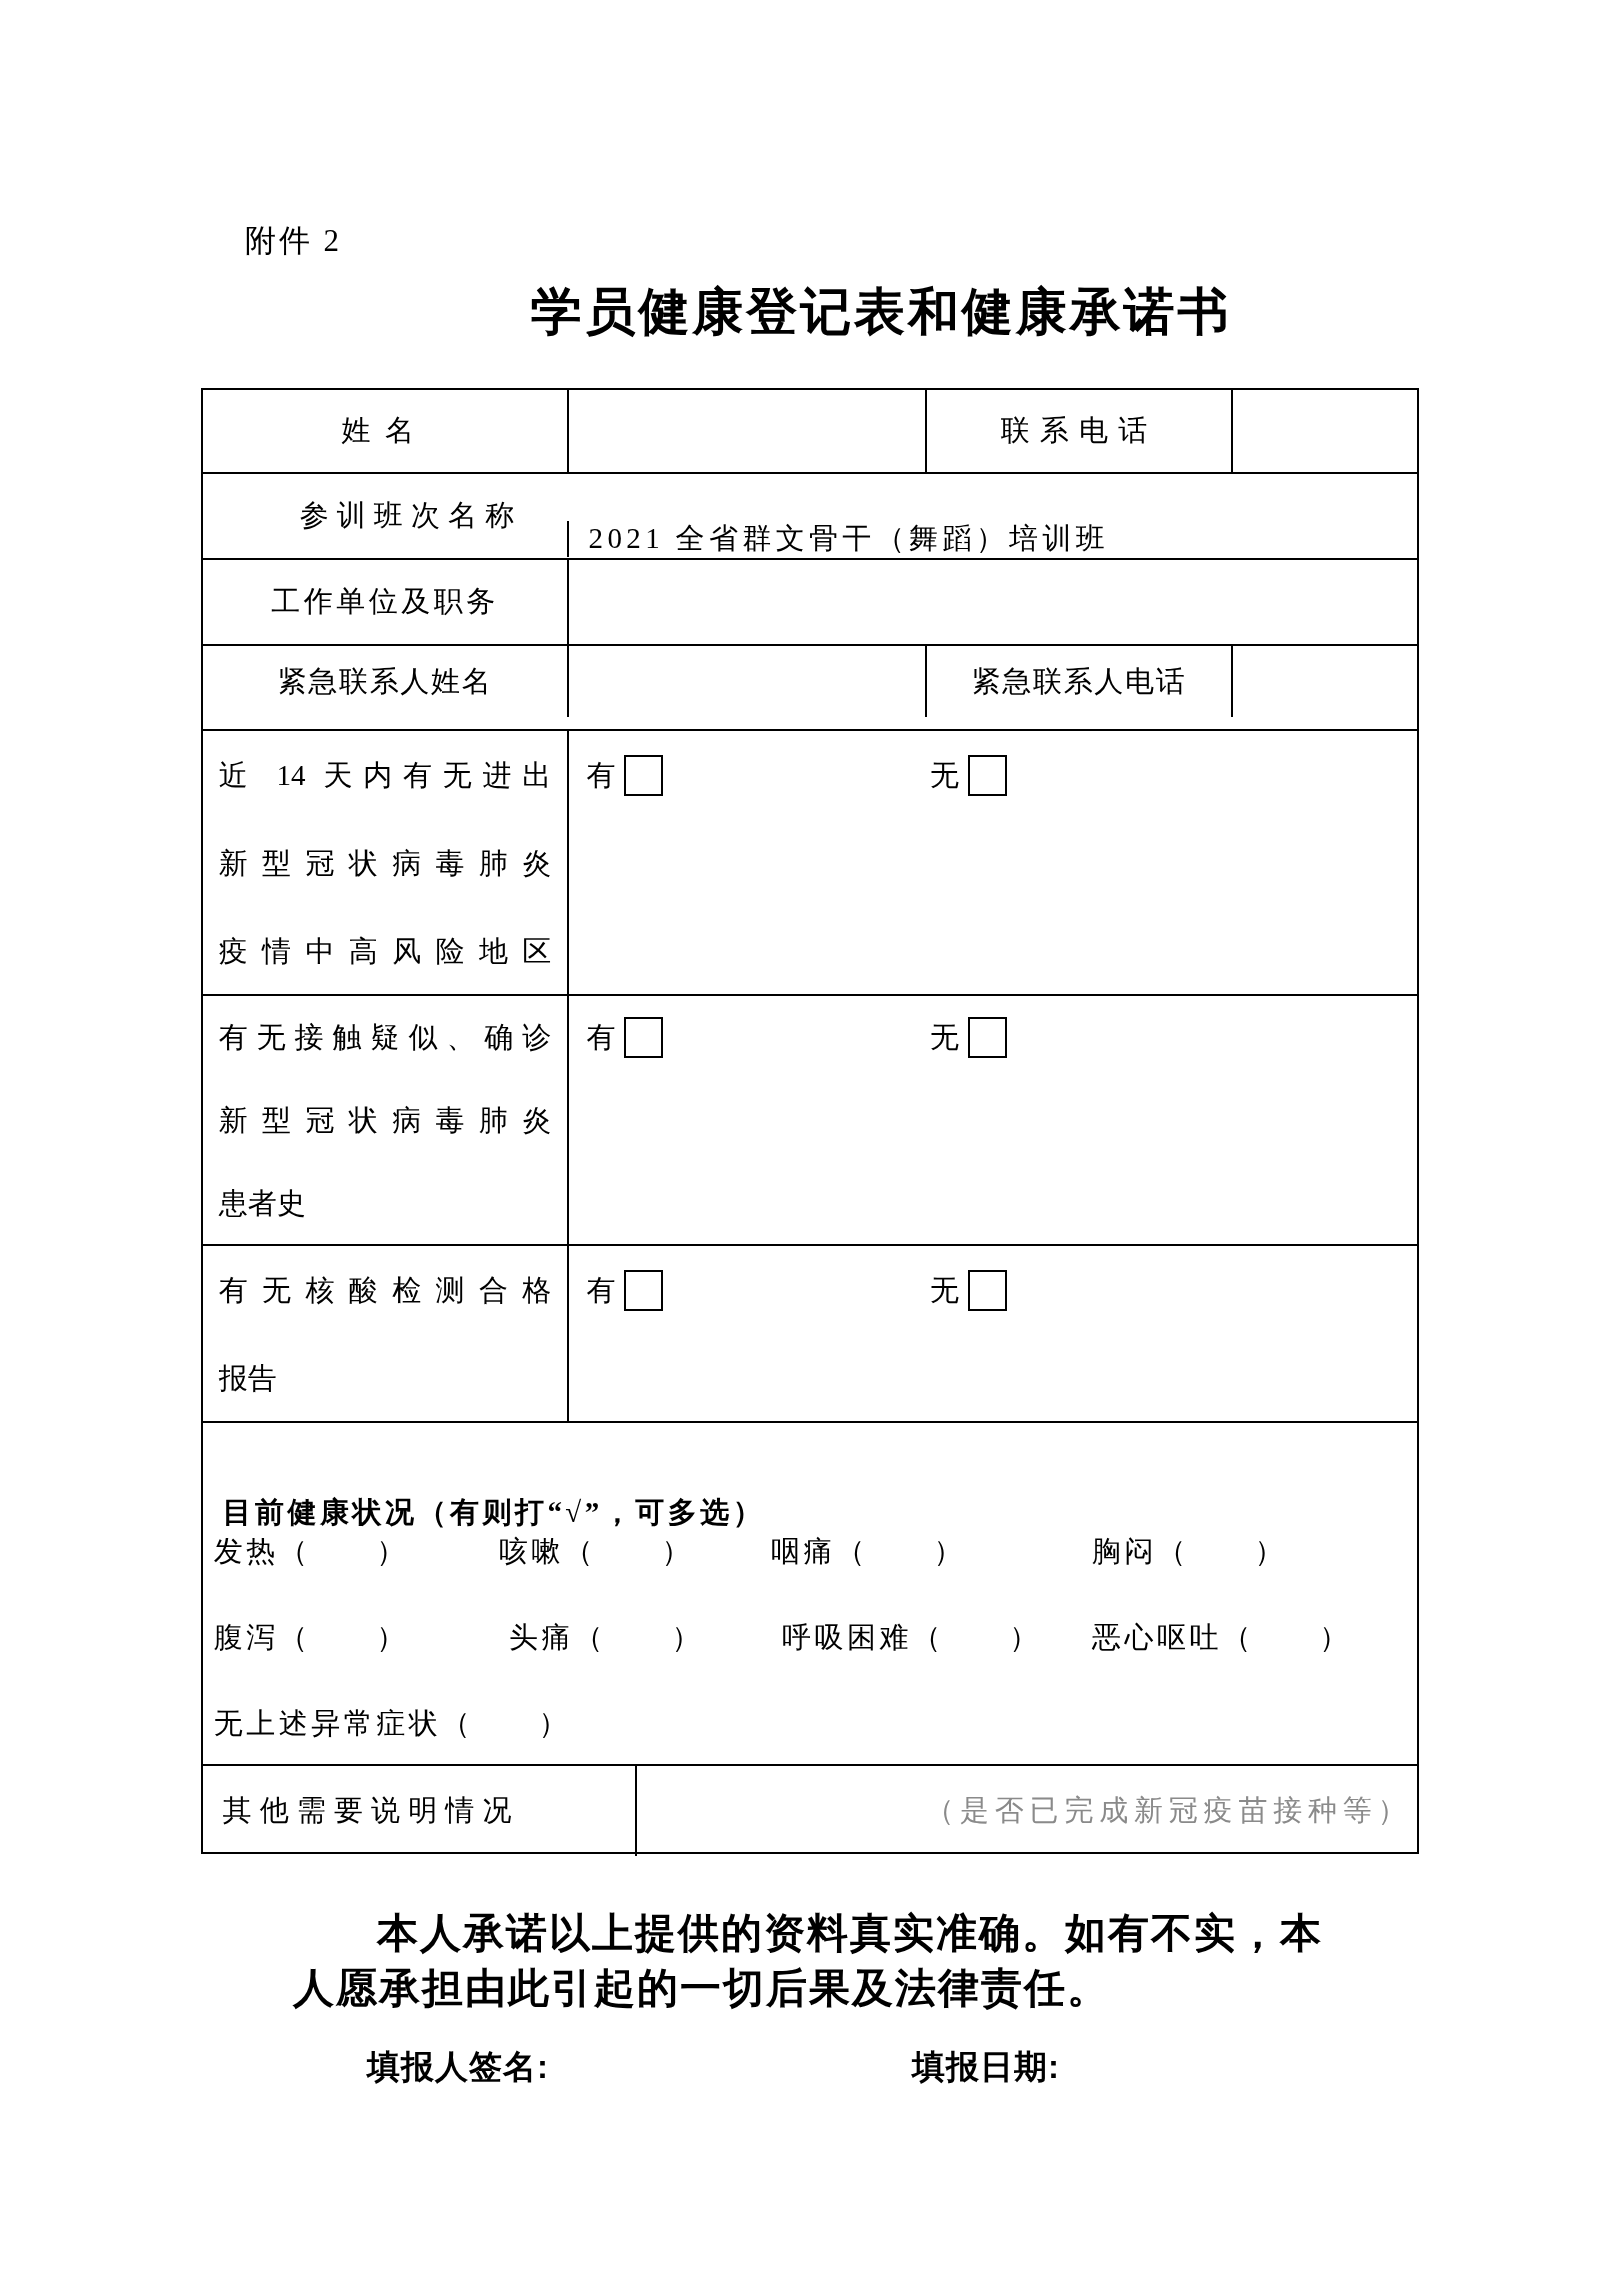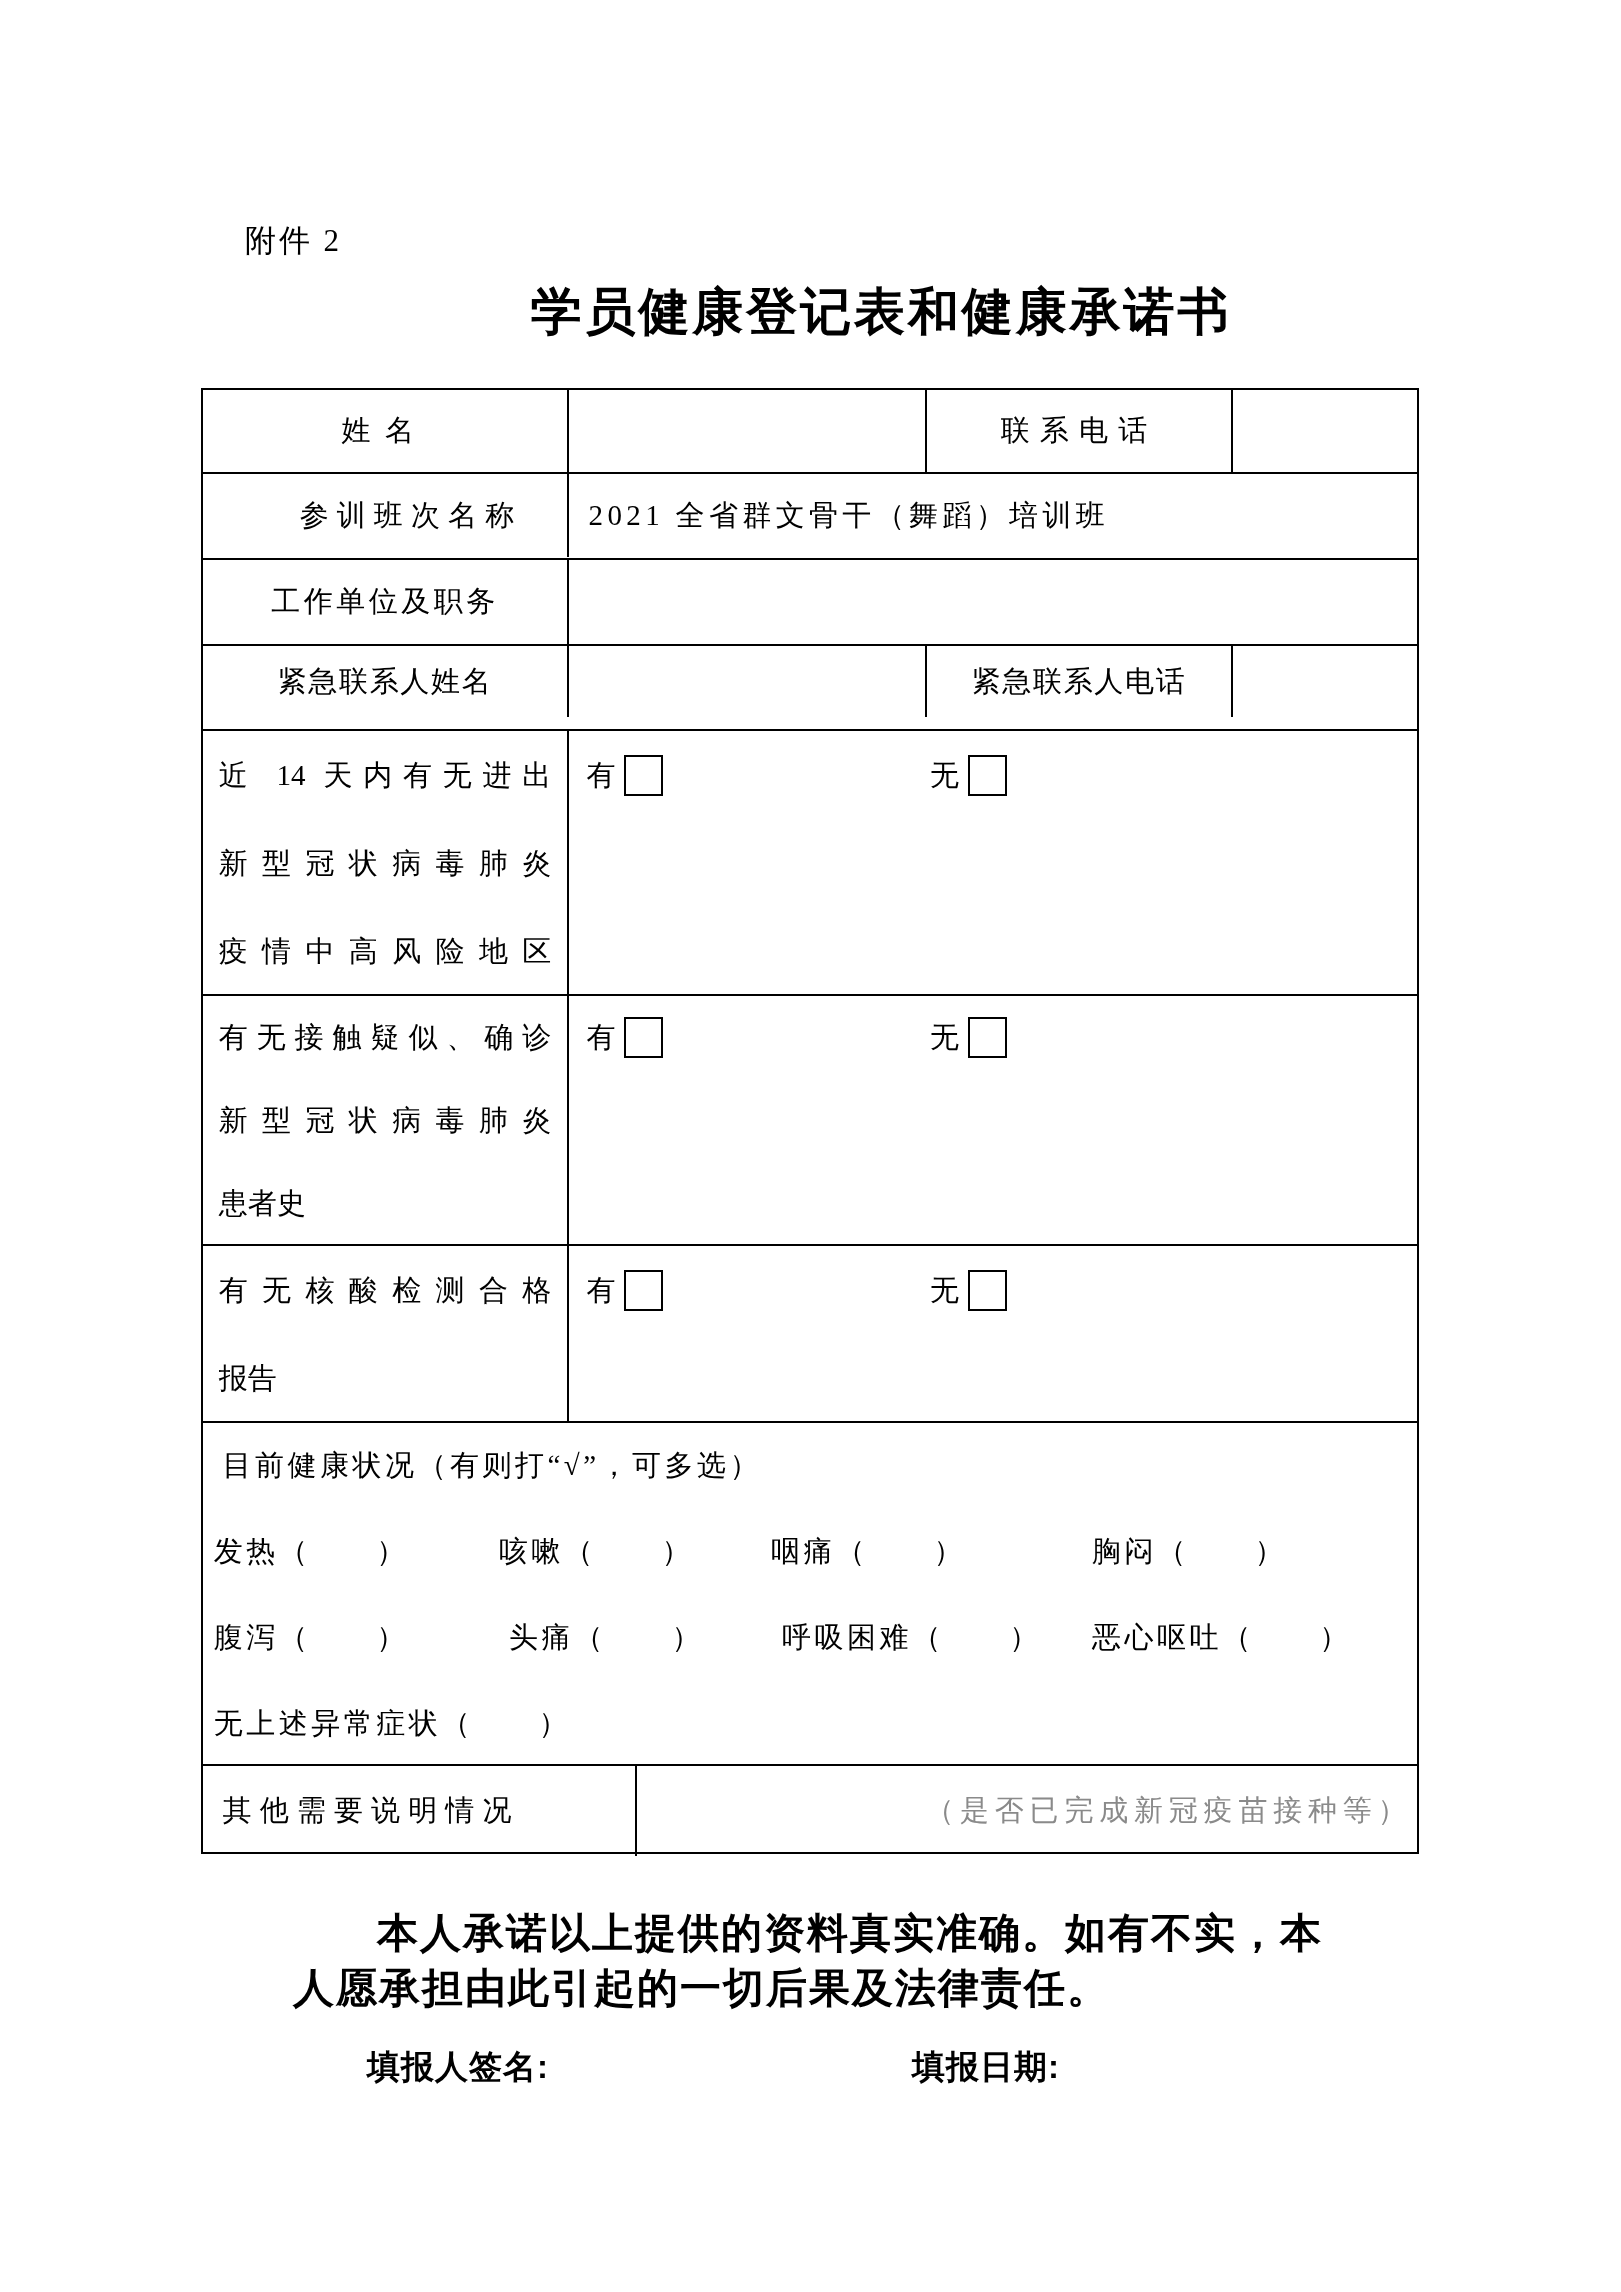--- a/index.html
+++ b/index.html
@@ -31,21 +31,21 @@
   .row.first { border-top:none; }
   .cell { position:absolute; top:0; bottom:0; overflow:hidden; font-size:29px; }
   .vline { border-left:2px solid #000; }
   .c-center { display:flex; align-items:center; justify-content:center; }
   .c-left   { display:flex; align-items:center; justify-content:flex-start; }
   .c-right  { display:flex; align-items:center; justify-content:flex-end;margin-left:12px; }
 
   .ls-50 { letter-spacing:0.50em; }
   .ls-35 { letter-spacing:0.35em; }
   .ls-28 { letter-spacing:0.28em; }
-  .ls-15 { letter-spacing:0.15em; }
+  .ls-15 { letter-spacing:0.15em;margin-top:47px; }
   .ls-12 { letter-spacing:0.12em; }
   .ls-06 { letter-spacing:0.06em; }
 
   .pad-l { padding-left:19.6px; }
   .pad-r { padding-right:21.6px; }
 
   
   .q-label { padding:0 15.7px;font-family:Liberation Serif, serif; }
   .q-line { text-align:justify; text-align-last:justify; }
   .q-line.last-short { text-align-last:left; }
@@ -157,21 +157,21 @@
           <span class="opt-label" style="left:17.6px; line-height:88px;">有</span>
           <span class="checkbox" style="left:55px; top:23.5px;"></span>
           <span class="opt-label" style="left:361px; line-height:88px;">无</span>
           <span class="checkbox" style="left:399px; top:23.5px;"></span>
         </div>
       </div>
     </div>
 
     <div class="row" style="top:1031px; height:343px;">
       <div class="health-line" style="top:0; height:85px;">
-        <span class="h-item ls-15" style="left:19.6px; line-height:85px;">目前健康状况（有则打“√”，可多选）</span>
+        <span class="h-item ls-15" style="left:19.6px; line-height:85px;font-weight:bold;">目前健康状况（有则打“√”，可多选）</span>
       </div>
       <div class="health-line" style="top:85px; height:86px;">
         <span class="h-item" style="left:10.8px; line-height:86px;">发热（　　）</span>
         <span class="h-item" style="left:296px; line-height:86px;">咳嗽（　　）</span>
         <span class="h-item" style="left:568px; line-height:86px;">咽痛（　　）</span>
         <span class="h-item" style="left:889px; line-height:86px;">胸闷（　　）</span>
       </div>
       <div class="health-line" style="top:172px; height:85px;">
         <span class="h-item" style="left:10.8px; line-height:85px;">腹泻（　　）</span>
         <span class="h-item" style="left:306px; line-height:85px;">头痛（　　）</span>

